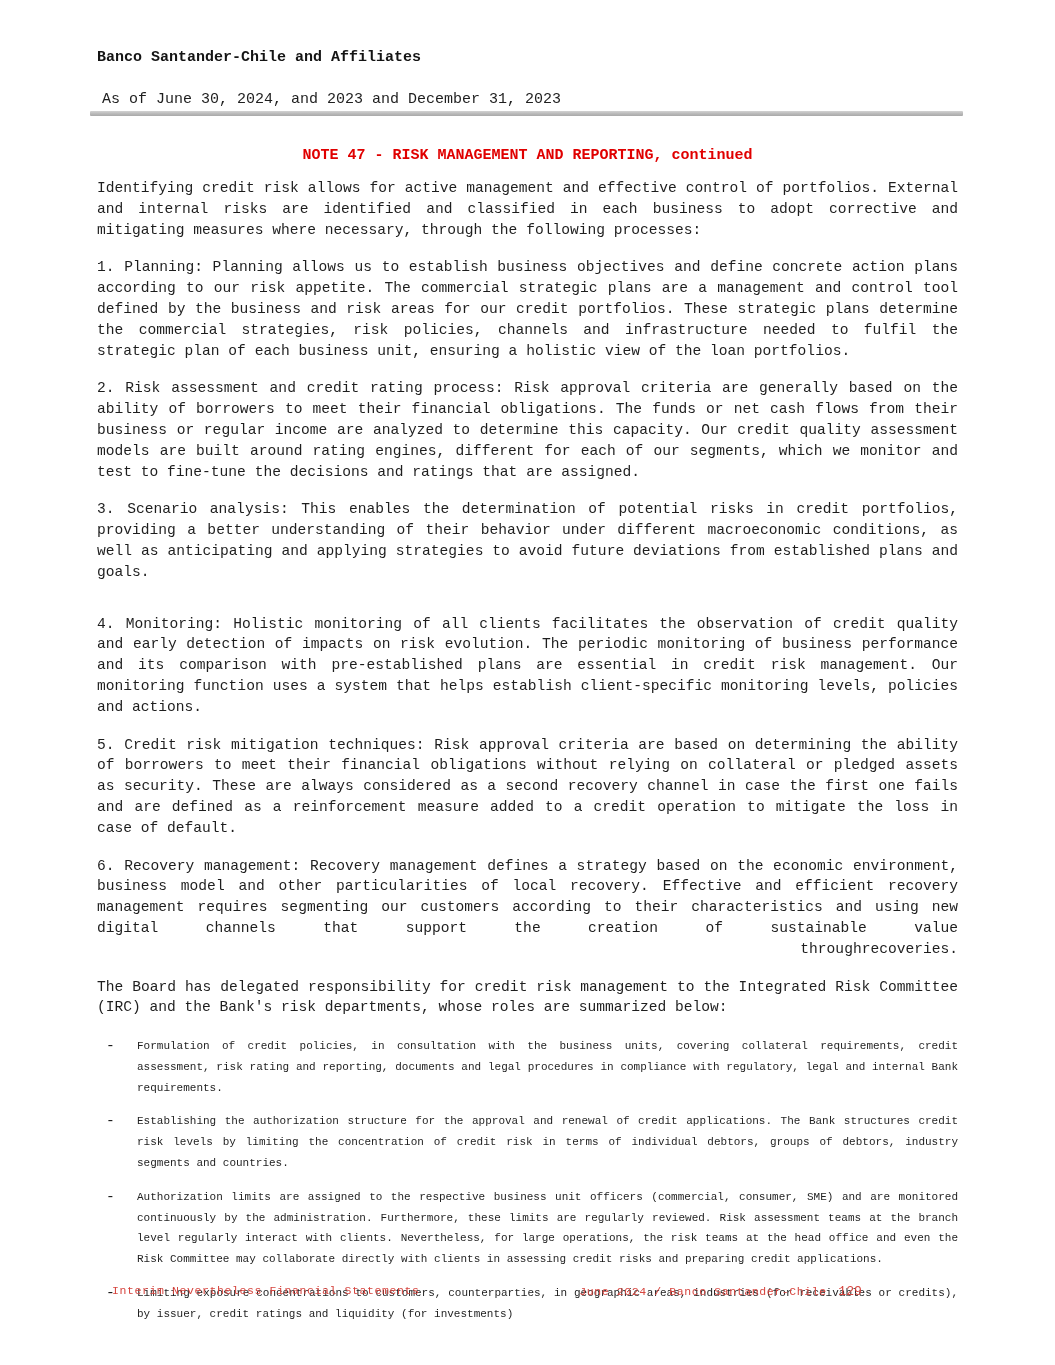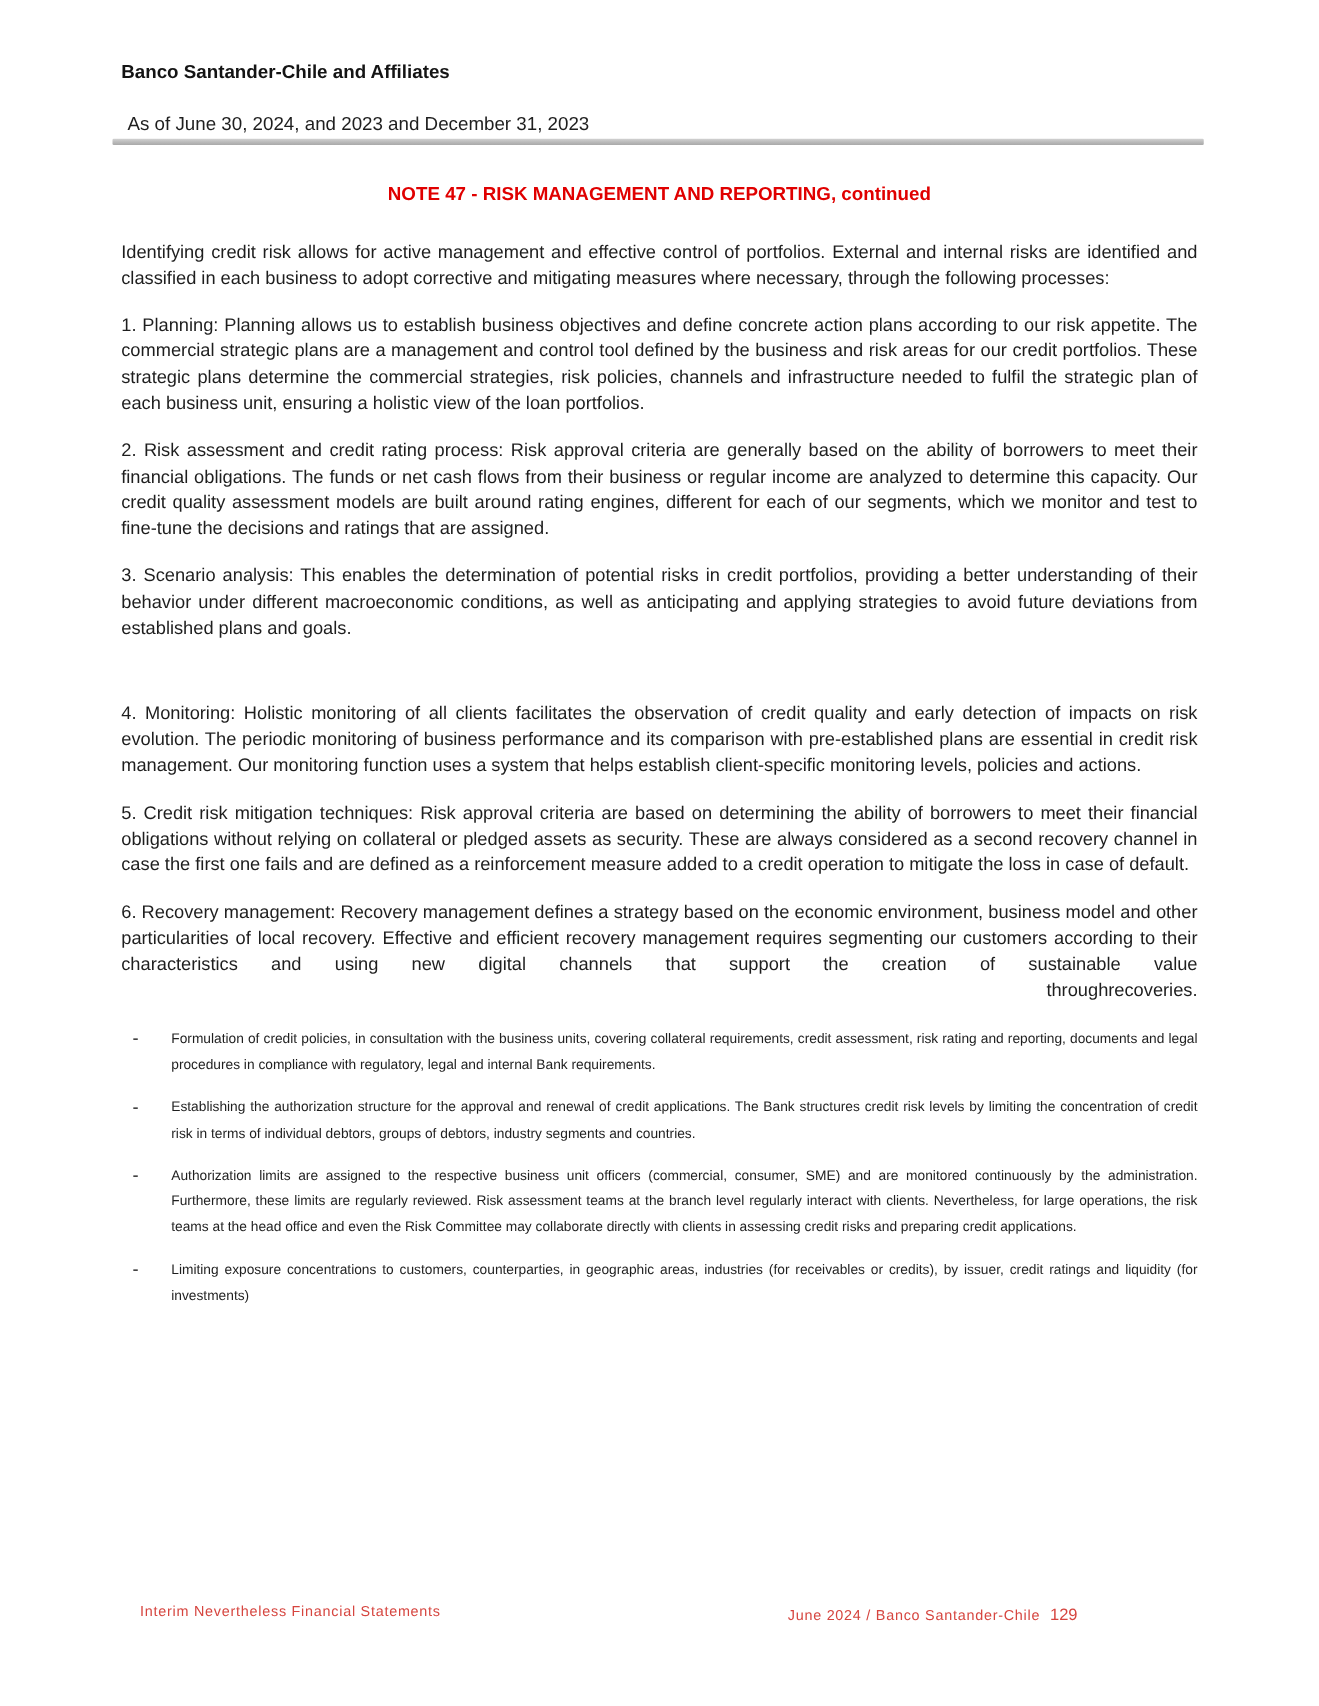--- a/index.html
+++ b/index.html
@@ -7,21 +7,21 @@
     --footer-red:#d6453f;
     --text-color:#1e1e1e;
     --rule-gray:#b5b5b5;
   }
   html,body{margin:0;padding:0;background:#ffffff;}
   .page{
     position:relative;
     width:1055px;
     height:1365px;
     background:#ffffff;
-    font-family:Liberation Sans, sans-serif;
+    font-family:Liberation Mono, monospace;
     color:var(--text-color);
     overflow:hidden;
   }
   .content{
     position:absolute;
     left:97px;
     right:97px;
     top:0;
   }
   header{padding-top:48px;}
@@ -57,22 +57,22 @@
     color:var(--heading-red);
     margin:30px 0 0 0;
     text-align:center;
   }
   .para{
     font-size:14.6px;
     line-height:20.8px;
     text-align:justify;
     margin:17px 0 0 0;
   }
-  .first-para{margin-top:26px;}
-  .extra-gap{margin-top:48px;}
+  .first-para{margin-top:12px;}
+  .extra-gap{margin-top:31px;}
   .p7-main{
     text-align:justify;
     text-align-last:justify;
   }
   .p7-last{
     display:flex;
     justify-content:flex-end;
   }
   .bullets{
     list-style:none;
@@ -148,20 +148,21 @@
     <p class="para">5. Credit risk mitigation techniques: Risk approval criteria are based on determining the ability of borrowers to meet their financial obligations without relying on collateral or pledged assets as security. These are always considered as a second recovery channel in case the first one fails and are defined as a reinforcement measure added to a credit operation to mitigate the loss in case of default.</p>
 
     <div class="para">
       <div class="p7-main">6. Recovery management: Recovery management defines a strategy based on the economic environment, business model and other particularities of local recovery. Effective and efficient recovery management requires segmenting our customers according to their characteristics and using new digital channels that support the creation of sustainable value</div>
       <div class="p7-last">
         <span>through</span>
         <span>recoveries.</span>
       </div>
     </div>
 
+    <p class="para">The Board has delegated responsibility for credit risk management to the Integrated Risk Committee (IRC) and the Bank's risk departments, whose roles are summarized below:</p>
 
     <ul class="bullets">
       <li class="bullet">
         <span class="dash">-</span>
         <span class="btext">Formulation of credit policies, in consultation with the business units, covering collateral requirements, credit assessment, risk rating and reporting, documents and legal procedures in compliance with regulatory, legal and internal Bank requirements.</span>
       </li>
       <li class="bullet">
         <span class="dash">-</span>
         <span class="btext">Establishing the authorization structure for the approval and renewal of credit applications. The Bank structures credit risk levels by limiting the concentration of credit risk in terms of individual debtors, groups of debtors, industry segments and countries.</span>
       </li>

